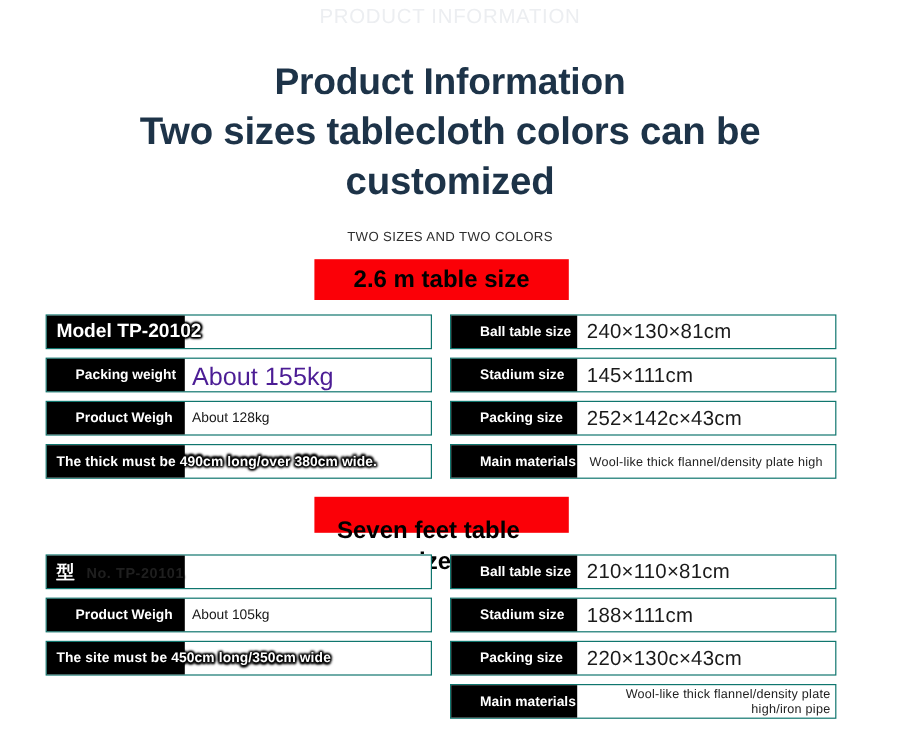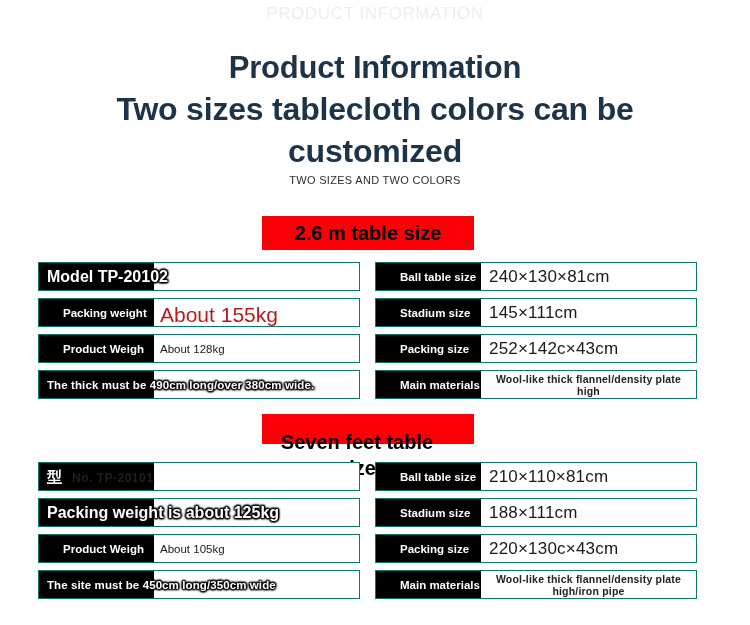--- a/index.html
+++ b/index.html
@@ -44,21 +44,21 @@
     font-size: 31px;
     line-height: 40px;
     letter-spacing: -0.2px;
   }
   .title-line.l2,
   .title-line.l3 {
     font-size: 32px;
     line-height: 42px;
   }
   .subtitle {
-    margin-top: 2px;
+    margin-top: 20px;
     color: #2d2d2d;
     font-size: 11px;
     letter-spacing: 0.3px;
     font-weight: 400;
   }
 
   
   .banner {
     position: absolute;
     background: #fb0007;
@@ -155,35 +155,35 @@
   }
 
   
   .value-big {
     position: absolute;
     left: 121px;
     top: 2px;
     width: 150px;
     font-size: 21px;
     line-height: 27px;
-    color: #b91c1c;
+    color: #4c1d95;
     z-index: 4;
     pointer-events: none;
   }
 
   
   .right-table { left: 375px; width: 322px; }
   .right-table .spec-row { height: 29px; }
   .right-table .spec-label { width: 105px; font-size: 11.5px; }
   .right-table .spec-value { font-size: 17px; letter-spacing: 0.2px; padding-left: 8px; }
   .right-table .spec-value.small {
     font-size: 10.5px;
-    font-weight: bold;
+    font-weight: normal;
     line-height: 12px;
-    text-align: center;
+    text-align: right;
     display: flex;
     justify-content: center;
     padding-left: 4px;
     padding-right: 4px;
     color: #222;
   }
 
   
   #table-left-1  { top: 262px; }
   #table-right-1 { top: 262px; }
@@ -288,25 +288,20 @@
 <div class="spec-table left-table" id="table-left-2">
 
   <div class="spec-row">
     <div class="spec-label"></div>
     <div class="spec-value"></div>
     <span class="label-overflow">
       <span class="model-cjk">型</span><span class="model-code">No. TP-20101</span>
     </span>
   </div>
 
-  <div class="spec-row">
-    <div class="spec-label"></div>
-    <div class="spec-value"></div>
-    <span class="label-overflow">Packing weight is about 125kg</span>
-  </div>
 
   <div class="spec-row">
     <div class="spec-label">Product Weigh</div>
     <div class="spec-value">About 105kg</div>
   </div>
 
   <div class="spec-row site-row">
     <div class="spec-label"></div>
     <div class="spec-value"></div>
     <span class="label-overflow">The site must be 450cm long/350cm wide</span>

